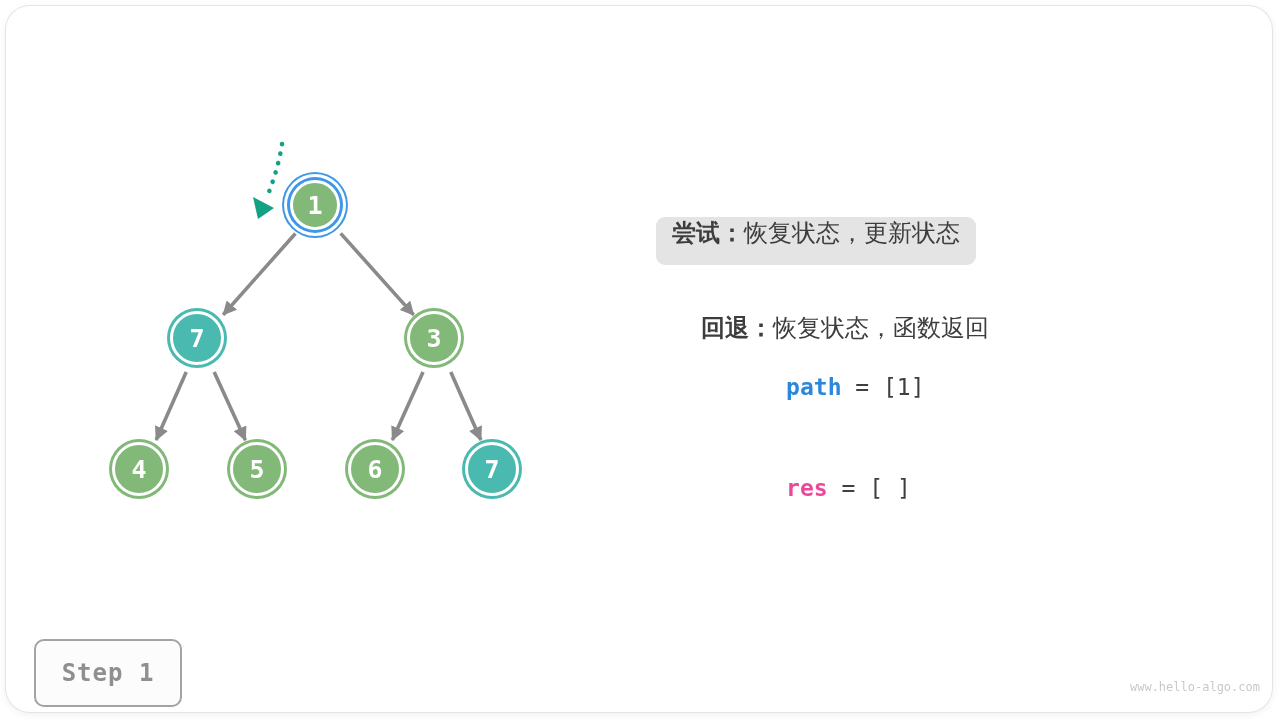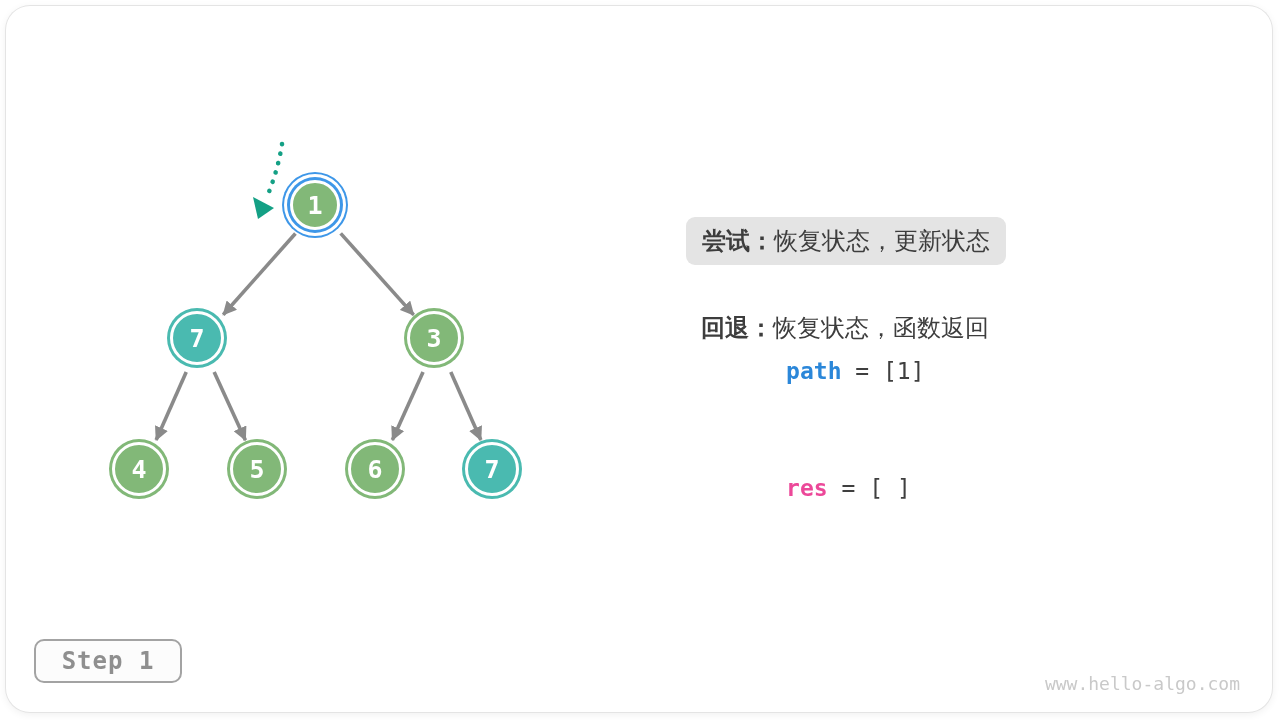--- a/index.html
+++ b/index.html
@@ -58,28 +58,28 @@
     width: 50px;
     height: 50px;
     margin-left: -28px;
     margin-top: -28px;
     box-shadow: 0 0 0 3px #3e97e8, 0 0 0 6px #ffffff, 0 0 0 8px #3e97e8;
   }
   
   .panel { position: absolute; left: 0; top: 0; }
   .try-badge {
     position: absolute;
-    left: 686px;
+    left: 656px;
     top: 217px;
     height: 48px;
     padding: 0 16px;
     background: #e4e4e4;
     border-radius: 9px;
     display: flex;
-    align-items: center;
+    align-items: flex-start;
     font-size: 24px;
     color: #3d3d3d;
     white-space: nowrap;
   }
   .back-line {
     position: absolute;
     left: 701px;
     top: 281px;
     height: 30px;
     display: flex;
@@ -91,50 +91,50 @@
   }
   .bold-label { font-weight: bold; }
   .code-line {
     position: absolute;
     font-family: "DejaVu Sans Mono", monospace;
     font-size: 23px;
     color: #3f3f3f;
     white-space: pre;
   }
   .code-line .varname { font-weight: bold; }
-  .path-line { left: 703px; top: 332px; }
+  .path-line { left: 703px; top: 348px; }
   .res-line  { left: 703px; top: 449px; }
   
   .step-box {
     position: absolute;
     left: 34px;
     top: 639px;
     width: 148px;
-    height: 44px;
+    height: 68px;
     border: 2px solid #a3a3a3;
     border-radius: 10px;
     background: #fcfcfc;
     display: flex;
     align-items: center;
     justify-content: center;
     box-sizing: border-box;
   }
   .step-box span {
     font-family: "DejaVu Sans Mono", monospace;
     font-weight: bold;
     font-size: 24px;
     color: #8f8f8f;
     letter-spacing: 1px;
   }
   .watermark {
     position: absolute;
-    right: 40px;
+    right: 20px;
     bottom: 26px;
     font-family: "DejaVu Sans Mono", monospace;
-    font-size: 18px;
+    font-size: 12px;
     color: #c9c9c9;
   }
 </style>
 </head>
 <body>
 
 <div class="stage">
   <div class="card"></div>
 
   <svg class="diagram-layer">

